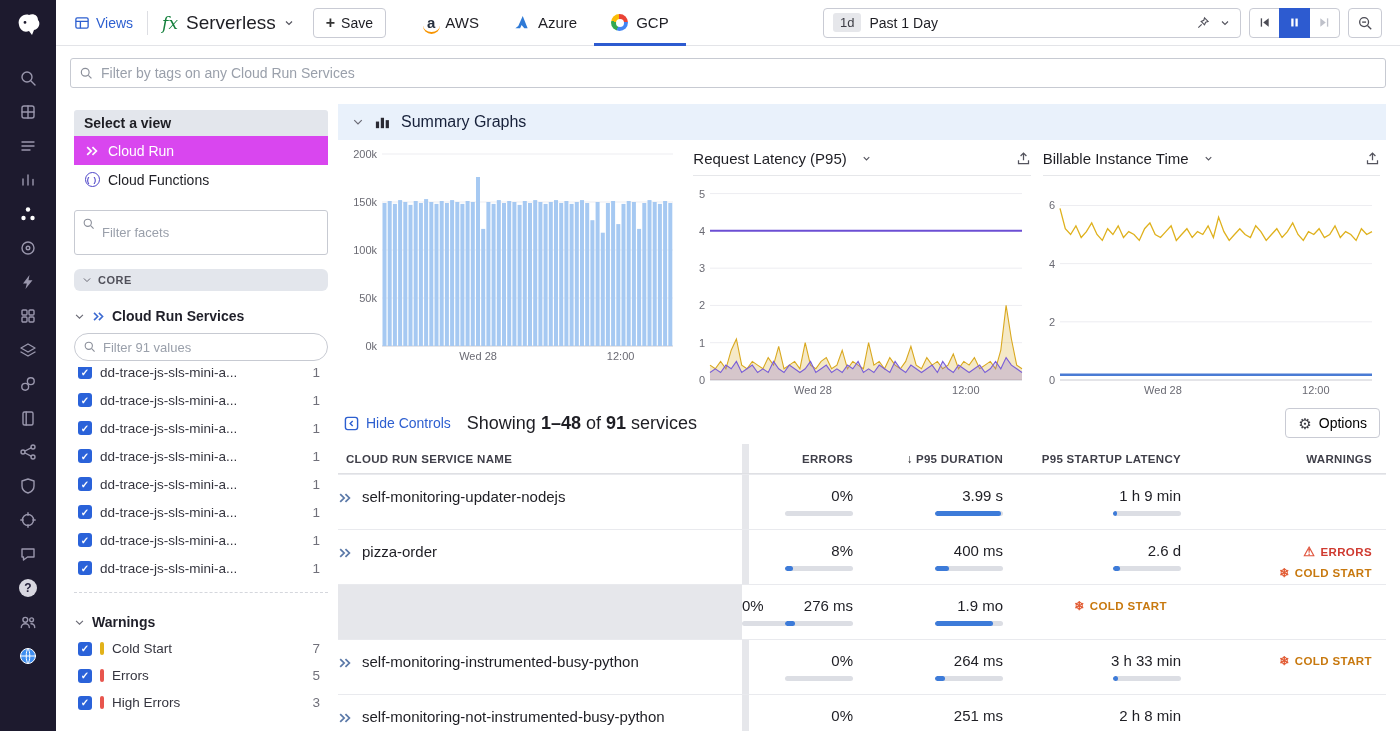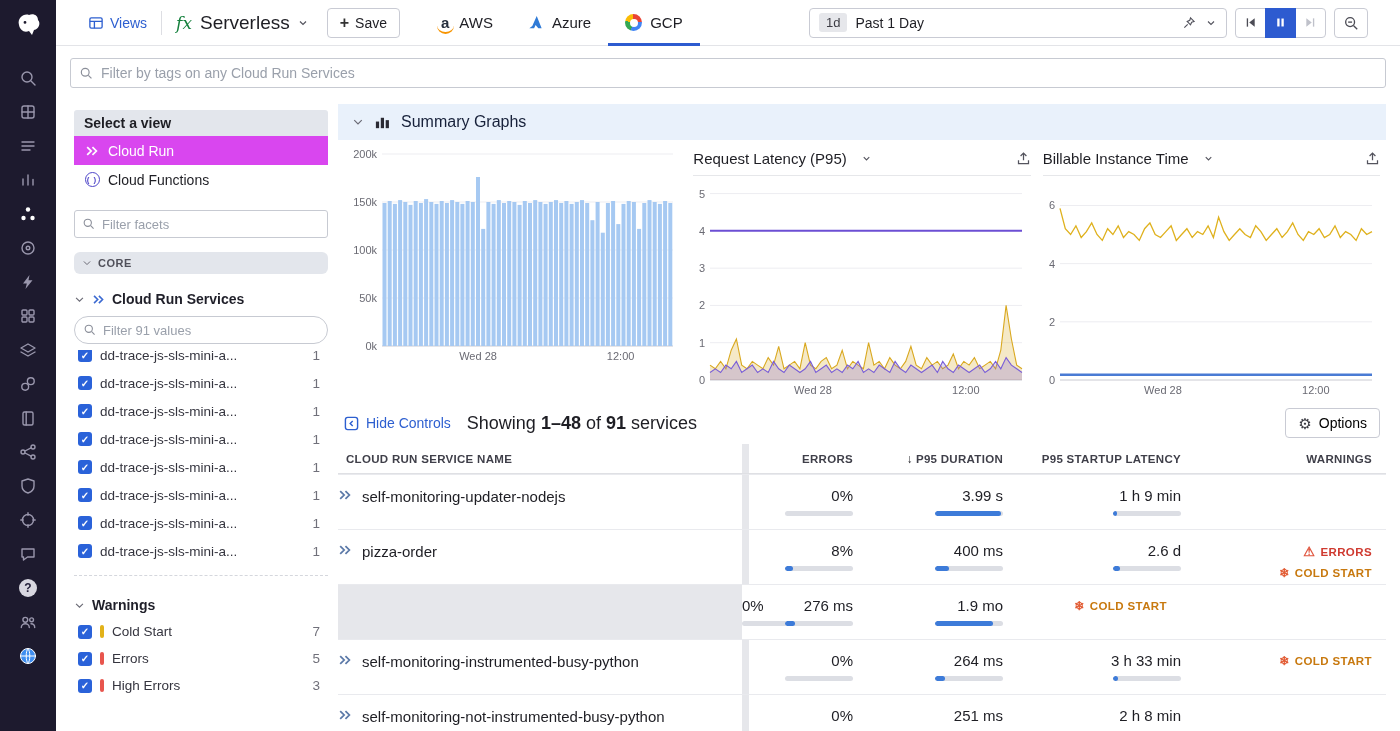--- a/index.html
+++ b/index.html
@@ -18,21 +18,21 @@
   .ric.active{color:#ffffff}
   .help-bubble{width:18px;height:18px;border-radius:50%;background:#d8d7e0;color:#24203a;
       font-size:12px;font-weight:700;display:flex;align-items:center;justify-content:center}
   .globe{color:#3f8ef0}
   .globe svg{fill:#3f8ef0;stroke:#fff;stroke-width:1}
 
   
   .content{flex:1;min-width:0;display:flex;flex-direction:column}
 
   
-  .topbar{height:46px;border-bottom:1px solid #e3e4e8;display:flex;align-items:center;padding:0 32px;flex-shrink:0}
+  .topbar{height:46px;border-bottom:1px solid #e3e4e8;display:flex;align-items:center;padding:0 18px;flex-shrink:0}
   .views-btn{display:flex;align-items:center;gap:6px;color:#2d5fd0;font-size:14px}
   .views-btn svg{stroke:#2d5fd0;fill:none;stroke-width:1.4}
   .vdiv{width:1px;height:24px;background:#dddee3;margin:0 14px}
   .fx{font-family:"DejaVu Serif",serif;font-style:italic;color:#15803d;font-size:17px;margin-right:8px}
   .page-title{font-size:19px;color:#1e1e24}
   .caret{margin-left:7px;display:flex}
   .caret svg{stroke:#54545e;fill:none;stroke-width:1.6}
   .save-btn{margin-left:18px;height:30px;border:1px solid #c9cbd4;border-radius:4px;background:#fff;
       display:flex;align-items:center;gap:6px;padding:0 12px;font-size:14px;color:#1e1e24}
   .save-plus{font-size:16px;font-weight:700;color:#333;line-height:1}
@@ -77,21 +77,21 @@
   
   .facets{width:254px;flex-shrink:0;overflow:hidden;padding-top:14px;font-size:13.5px}
   .sel-head{background:#e3e6ec;font-weight:700;font-size:14px;padding:5px 10px;border-radius:3px 3px 0 0}
   .view-item{display:flex;align-items:center;gap:8px;padding:5px 10px;height:29px;font-size:14px;background:#fff}
   .view-item.selected{background:#d946ef;color:#fff}
   .vi-ico{display:flex;width:16px;justify-content:center}
   .fn-circ{width:15px;height:15px;border:1.4px solid #4f46c9;border-radius:50%;color:#4f46c9;
       font-size:8px;display:flex;align-items:center;justify-content:center;font-weight:700;letter-spacing:1px}
   .facet-search{position:relative;margin-top:16px}
   .facet-search svg{position:absolute;left:8px;top:7px;stroke:#8a8e99;fill:none;stroke-width:1.5}
-  .facet-search input{width:100%;height:28px;border:1px solid #c7cad2;border-radius:3px;padding:0 8px 0 27px;
+  .facet-search input{width:100%;height:45px;border:1px solid #c7cad2;border-radius:3px;padding:0 8px 0 27px;
       font-size:13px;font-family:inherit;outline:none}
   .core-bar{margin-top:14px;background:#e3e6ec;border-radius:6px;height:22px;display:flex;align-items:center;gap:6px;
       padding:0 8px;font-size:11px;font-weight:700;letter-spacing:.5px;color:#50505a}
   .facet-head{margin-top:12px;display:flex;align-items:center;gap:7px;font-weight:700;font-size:14px;color:#1f1f29;height:26px}
   .chev svg{stroke:#6a6a75;fill:none;stroke-width:1.6;display:block}
   .run-ico{color:#3d6bd2;display:flex}
   .run-ico svg,.vi-ico svg,.row-ico svg{display:block}
   .svc-filter{position:relative;margin-top:4px}
   .svc-filter svg{position:absolute;left:9px;top:7px;stroke:#8a8e99;fill:none;stroke-width:1.5}
   .svc-filter input{width:100%;height:28px;border:1px solid #c7cad2;border-radius:14px;padding:0 8px 0 28px;
@@ -135,21 +135,21 @@
   
   .dtable{margin-top:4px;flex:1;min-height:0;overflow:hidden}
   .trow{display:grid;grid-template-columns:minmax(0,1fr) 7px 104px 150px 178px 205px;align-items:start}
   .thead{align-items:center;height:30px;font-size:11.5px;font-weight:700;color:#3f3f49;letter-spacing:.3px;
       border-bottom:1px solid #dfe0e4}
   .thead .cell{padding-top:0}
   .cell{padding:12px 0 13px}
   .cell.r{text-align:right}
   .thead .cell{padding:0}
   .sep{background:#e6e7eb;align-self:stretch}
-  .name-cell{display:flex;align-items:flex-start;gap:10px;padding:13px 0 14px;font-size:15px;min-width:0}
+  .name-cell{display:flex;align-items:flex-end;gap:10px;padding:13px 0 14px;font-size:15px;min-width:0}
   .name-cell span.svc-name{white-space:nowrap;overflow:hidden;text-overflow:ellipsis}
   .row-ico{color:#5b79a8;display:flex;flex-shrink:0}
   .num{font-size:15px;text-align:right;color:#1e1e24}
   .track{width:68px;height:5px;background:#dcdee4;border-radius:3px;margin:7px 0 0 auto;overflow:hidden}
   .fillbar{height:100%;background:#3d7bd9;border-radius:3px}
   .warn-cell{display:flex;flex-direction:column;gap:9px;padding:15px 14px 0 0}
   .badge{display:flex;justify-content:flex-end;align-items:center;gap:5px;font-size:11.5px;font-weight:700;letter-spacing:.4px}
   .badge .wico{font-size:13px;line-height:1}
   .badge-err{color:#cf3a30}.badge-err .wico{color:#e0563f}
   .badge-cold{color:#c8790f}.badge-cold .wico{color:#e25b33;font-size:12px}

